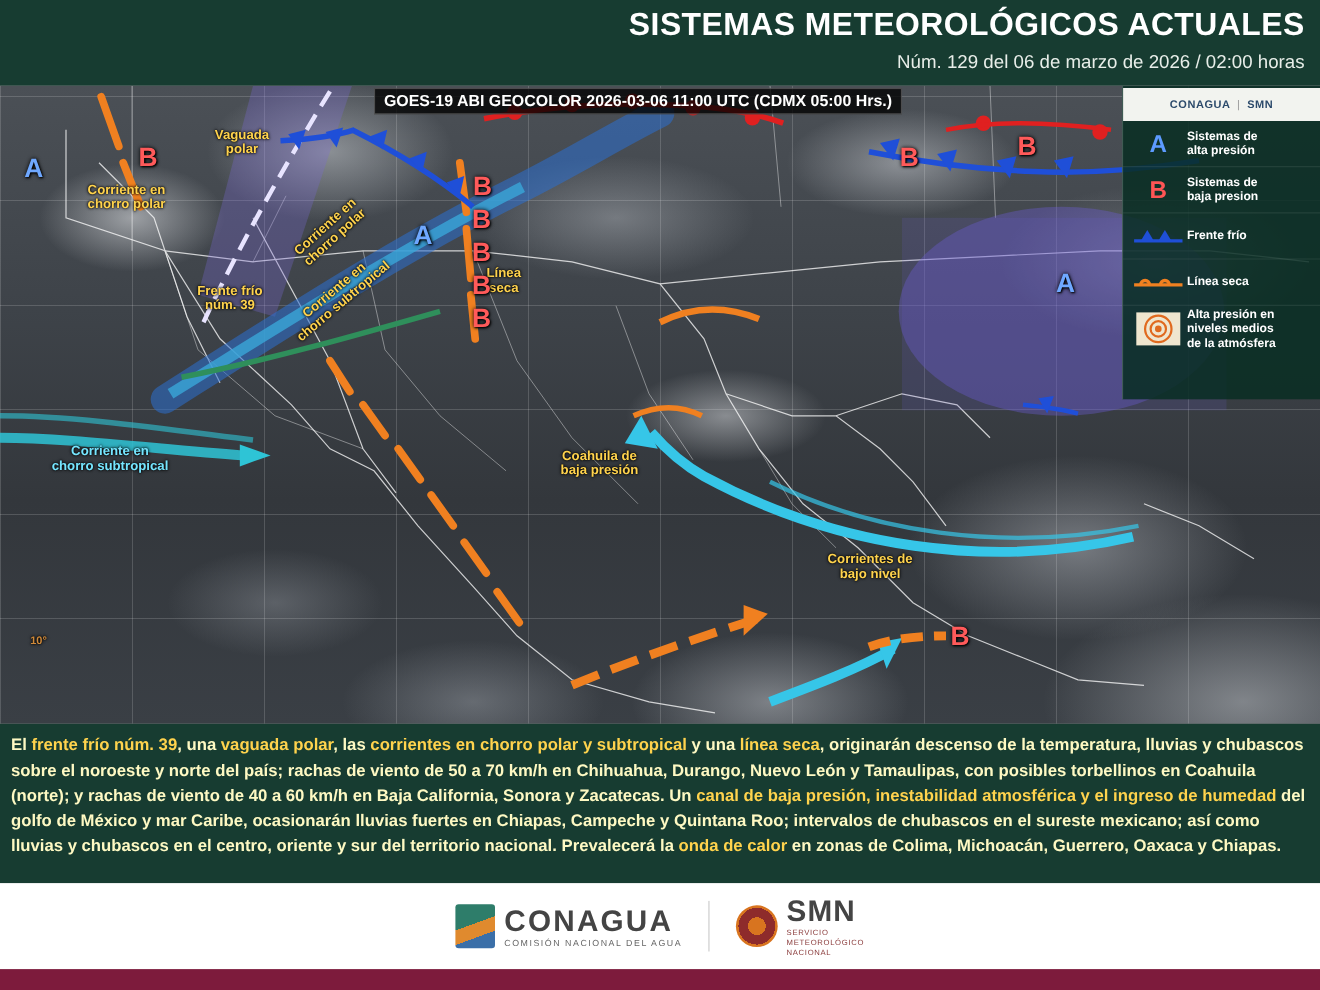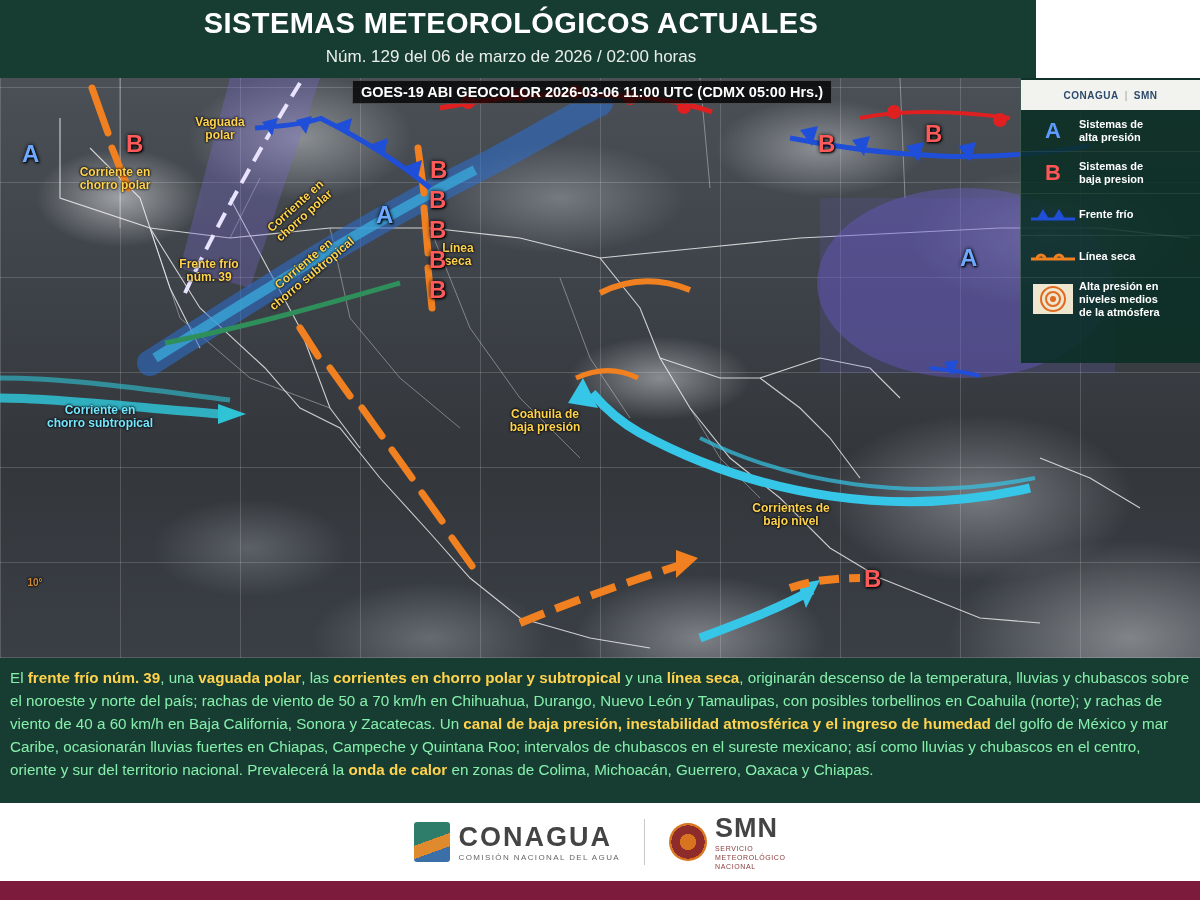--- a/index.html
+++ b/index.html
@@ -11,25 +11,25 @@
   }
   #page {
     position: relative;
     width: 1200px; height: 900px;
     background: #ffffff;
   }
 
   
   .header {
     position: absolute; left: 0; top: 0;
-    width: 1036px; height: 78px;
+    width: 1200px; height: 78px;
     background: #173c31;
     color: #ffffff;
     padding: 4px 14px 0 0;
-    text-align: center;
+    text-align: right;
   }
   .header-title {
     font-size: 29px;
     font-weight: bold;
     letter-spacing: 0.4px;
     line-height: 38px;
     color: #ffffff;
   }
   .header-sub {
     font-size: 17px;
@@ -62,21 +62,21 @@
       radial-gradient(ellipse 260px 140px at 1130px 560px, rgba(235,238,242,.40), rgba(235,238,242,0) 70%),
       linear-gradient(180deg, #4b5056 0%, #3e4349 35%, #33373c 65%, #3a3f45 100%);
   }
   .grat {
     position: absolute; inset: 0;
     background-image:
       repeating-linear-gradient(90deg, rgba(255,255,255,.16) 0 1px, rgba(255,255,255,0) 1px 120px),
       repeating-linear-gradient(0deg, rgba(255,255,255,.16) 0 1px, rgba(255,255,255,0) 1px 95px);
   }
   .goes-label {
-    position: absolute; left: 352px; top: 2px;
+    position: absolute; left: 340px; top: 2px;
     background: rgba(0,0,0,.78);
     color: #ffffff; font-weight: bold;
     font-size: 14.5px; padding: 3px 8px;
     border: 1px solid rgba(255,255,255,.25);
     white-space: nowrap;
   }
 
   
   .ann {
     position: absolute;
@@ -136,21 +136,21 @@
     position: absolute; left: 0; top: 658px;
     width: 1200px; height: 145px;
     background: #173c31;
     color: #ffffff;
     padding: 8px 10px 4px 10px;
     font-size: 15.2px;
     line-height: 23px;
     text-align: left;
   }
   .desc b { color: #ffd34d; }
-  .desc .plain { color: #86efac; font-weight: normal; }
+  .desc .plain { color: #fef9c3; font-weight: bold; }
 
   
   .footer {
     position: absolute; left: 0; top: 803px;
     width: 1200px; height: 78px;
     background: #ffffff;
     display: flex; align-items: center; justify-content: center;
     gap: 24px;
   }
   .logo-conagua { display: flex; align-items: center; gap: 8px; }

